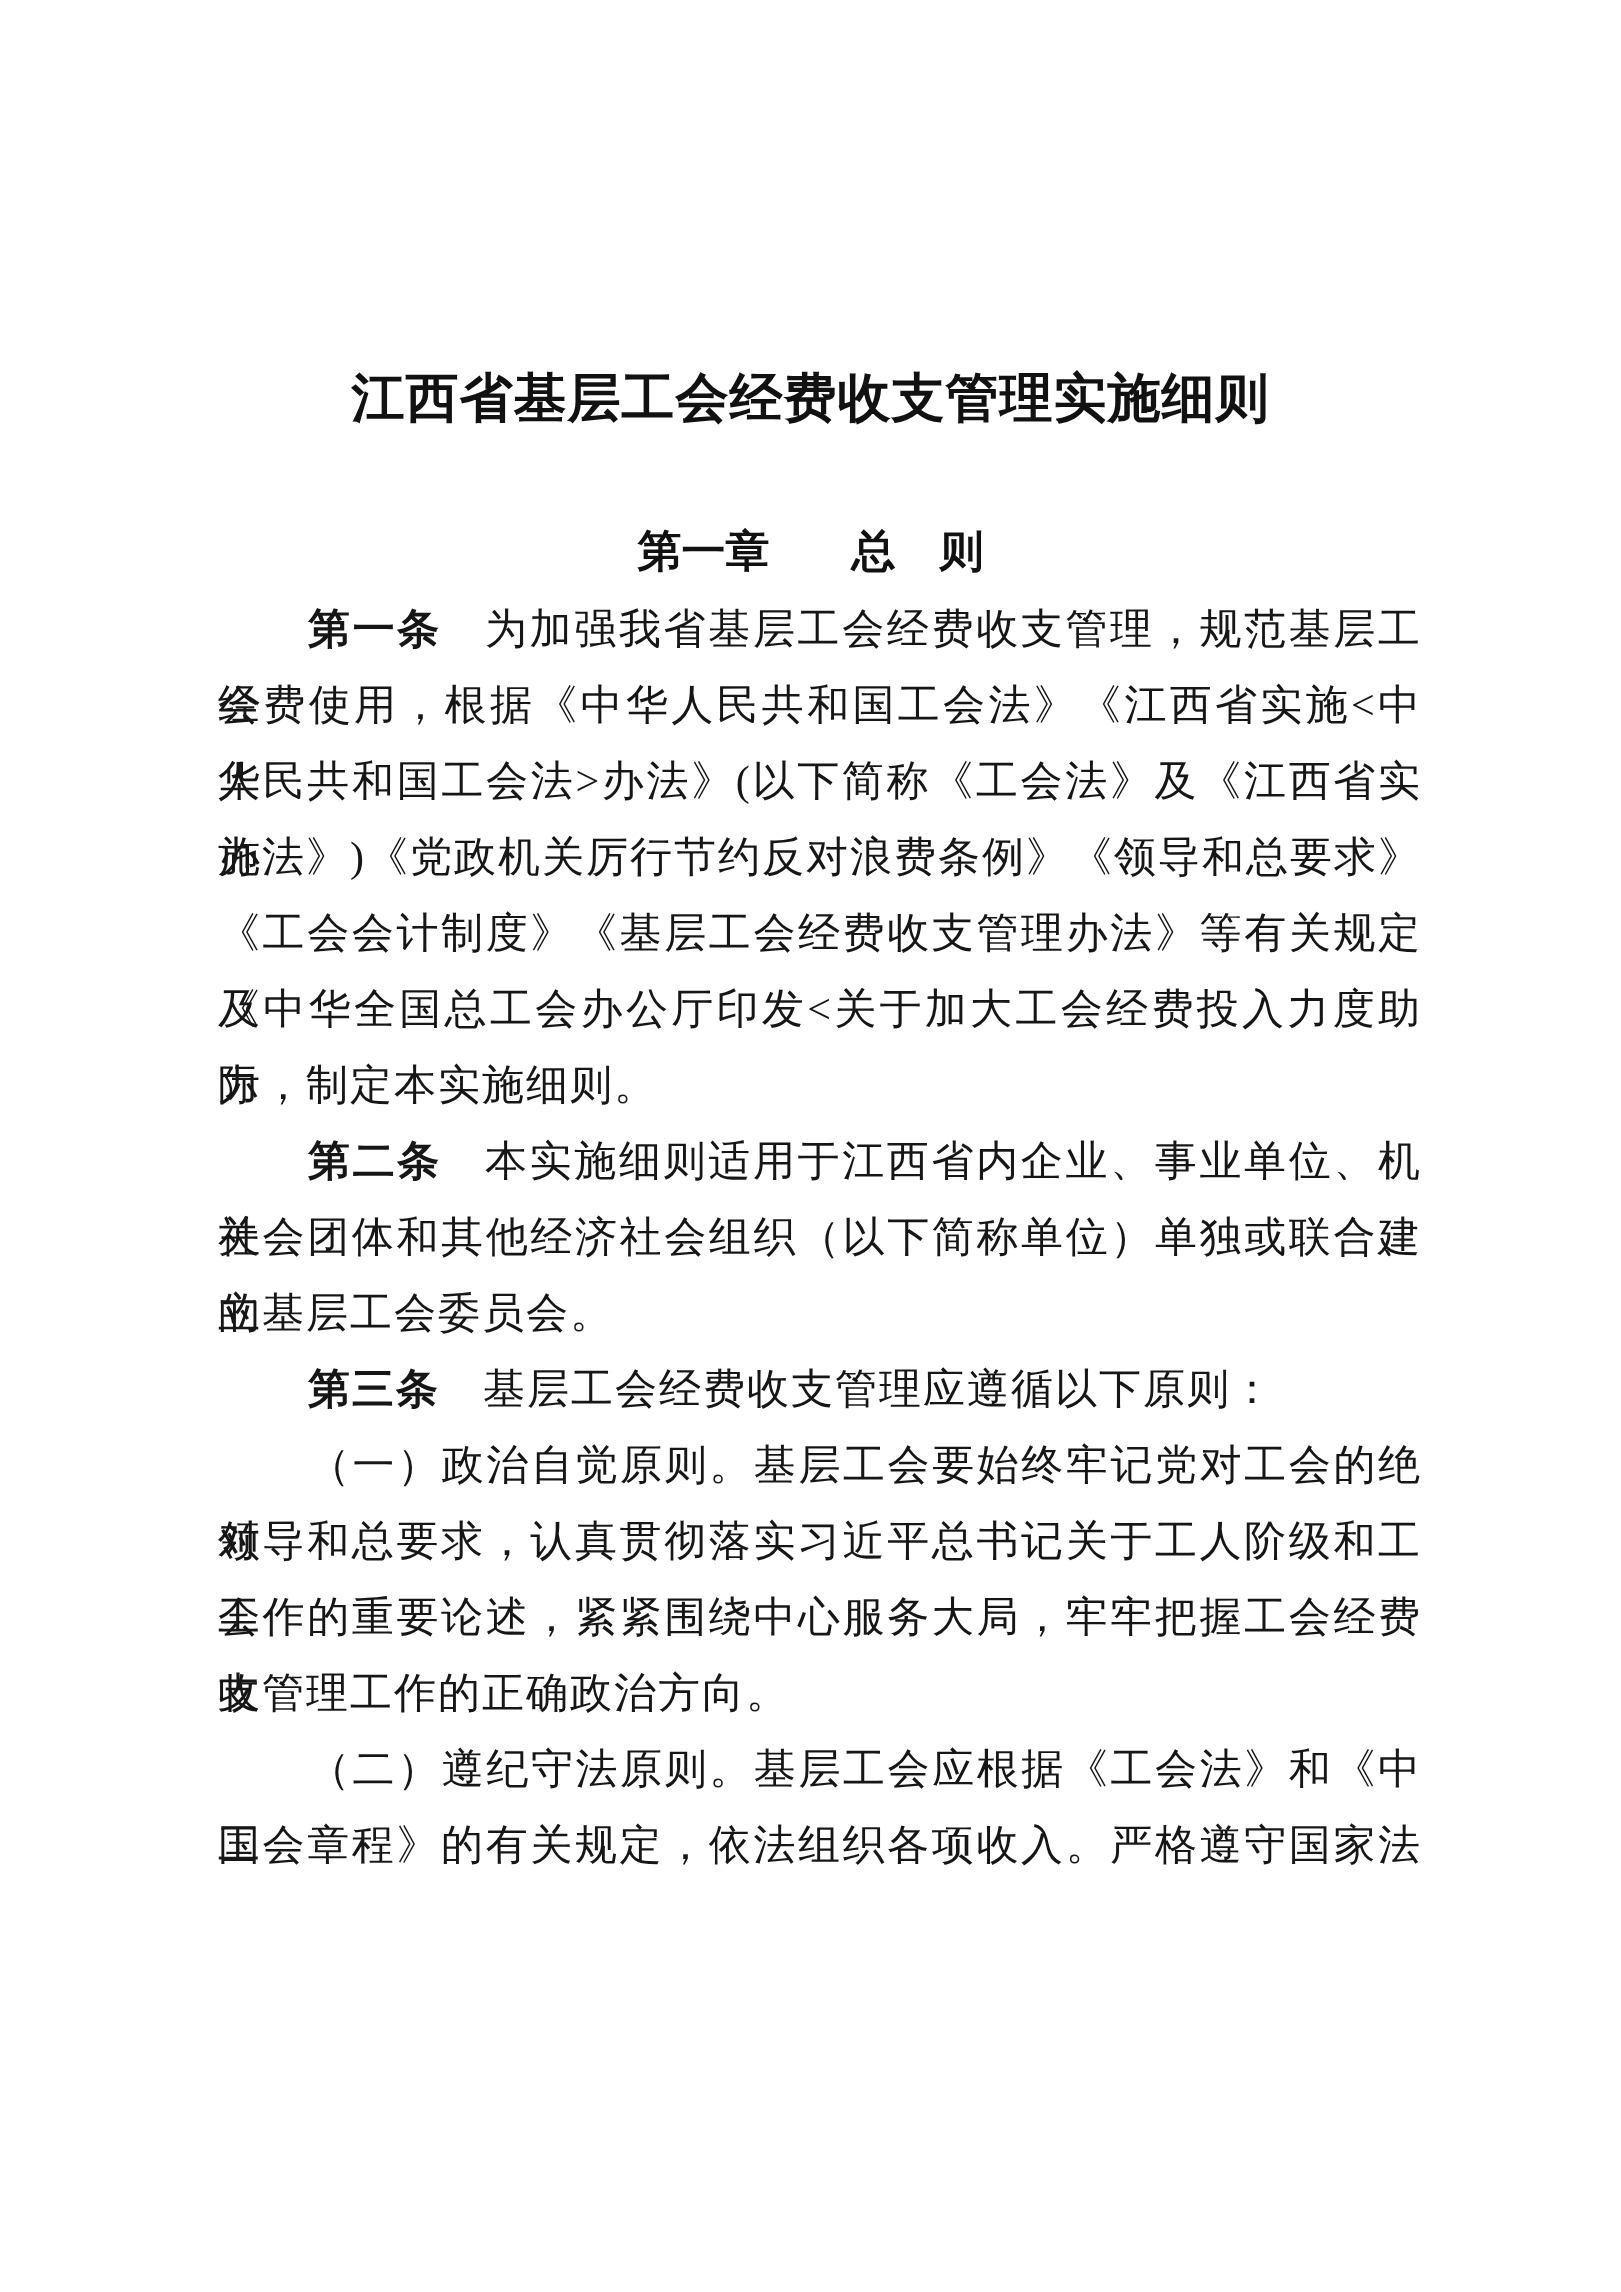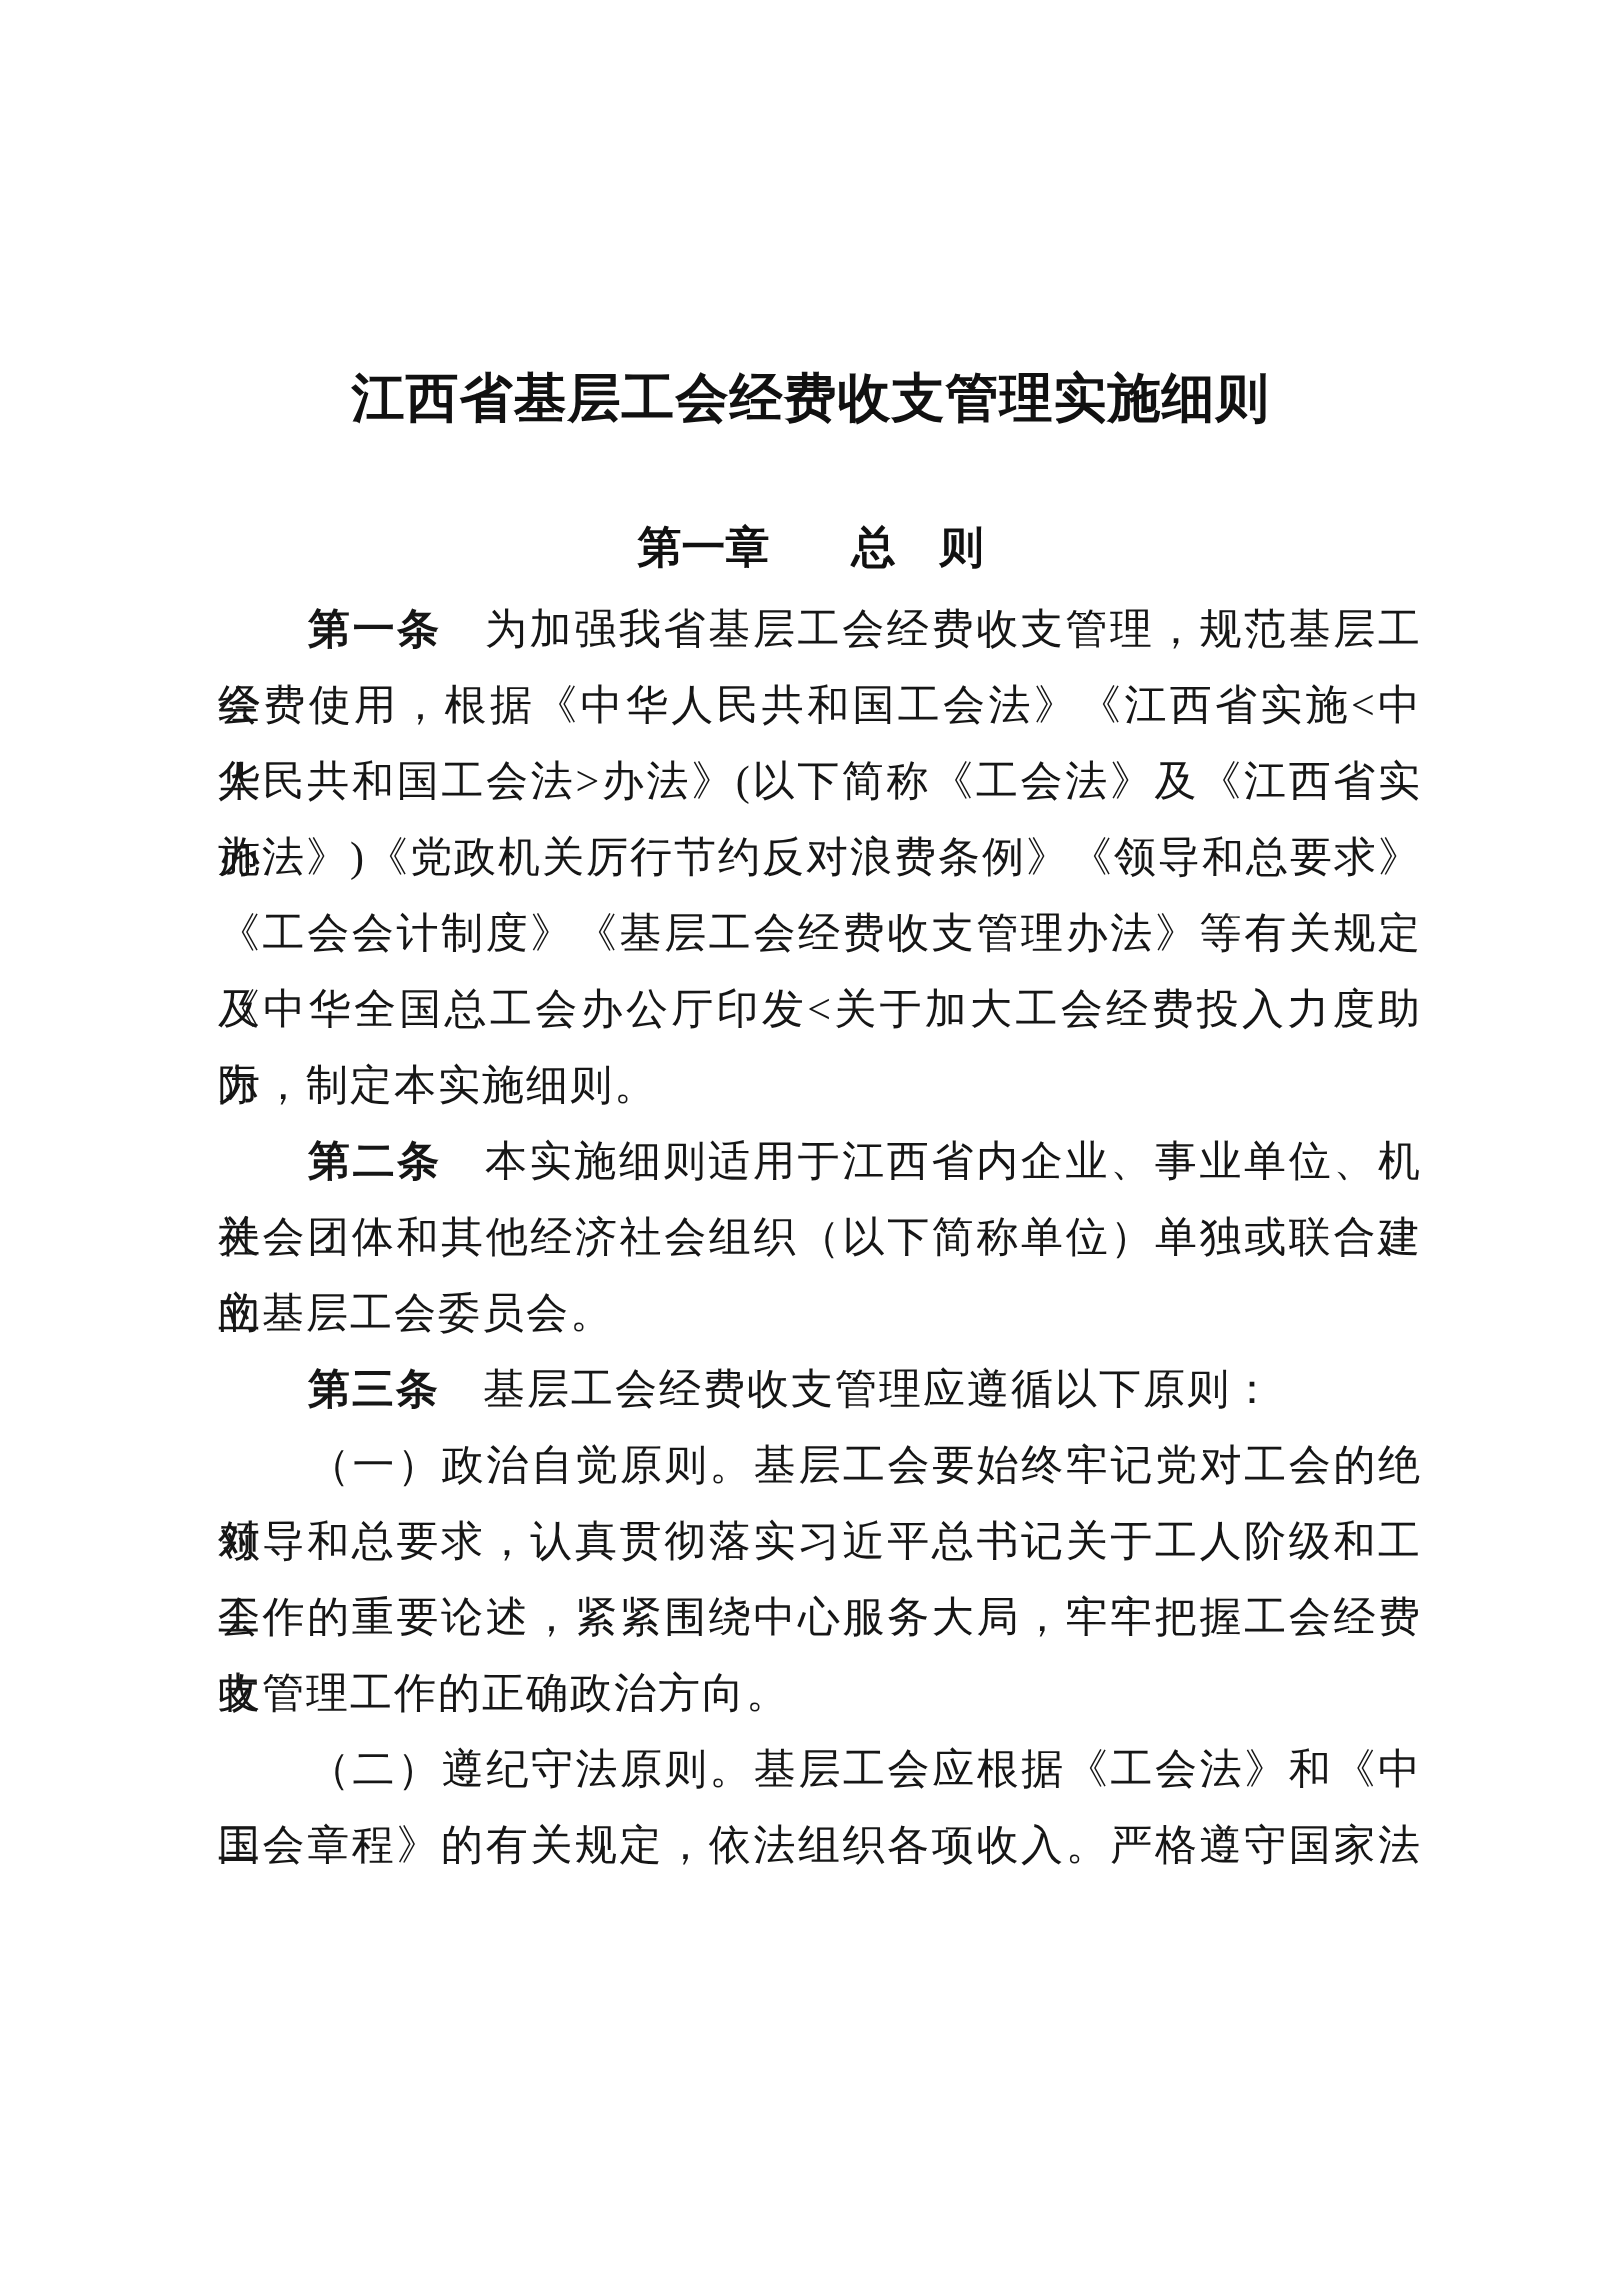--- a/index.html
+++ b/index.html
@@ -31,21 +31,21 @@
   }
   .chapter {
     position: absolute;
     top: 523px;
     left: 0;
     width: 100%;
     display: flex;
     justify-content: center;
     align-items: baseline;
     gap: 82px;
-    font-family: Liberation Mono, monospace;
+    font-family: Liberation Sans, sans-serif;
     font-weight: 700;
     font-size: 44px;
     line-height: 55px;
     color: #111111;
   }
   .chapter .chapter-title {
     letter-spacing: 0;
   }
   .body-text {
     position: absolute;

